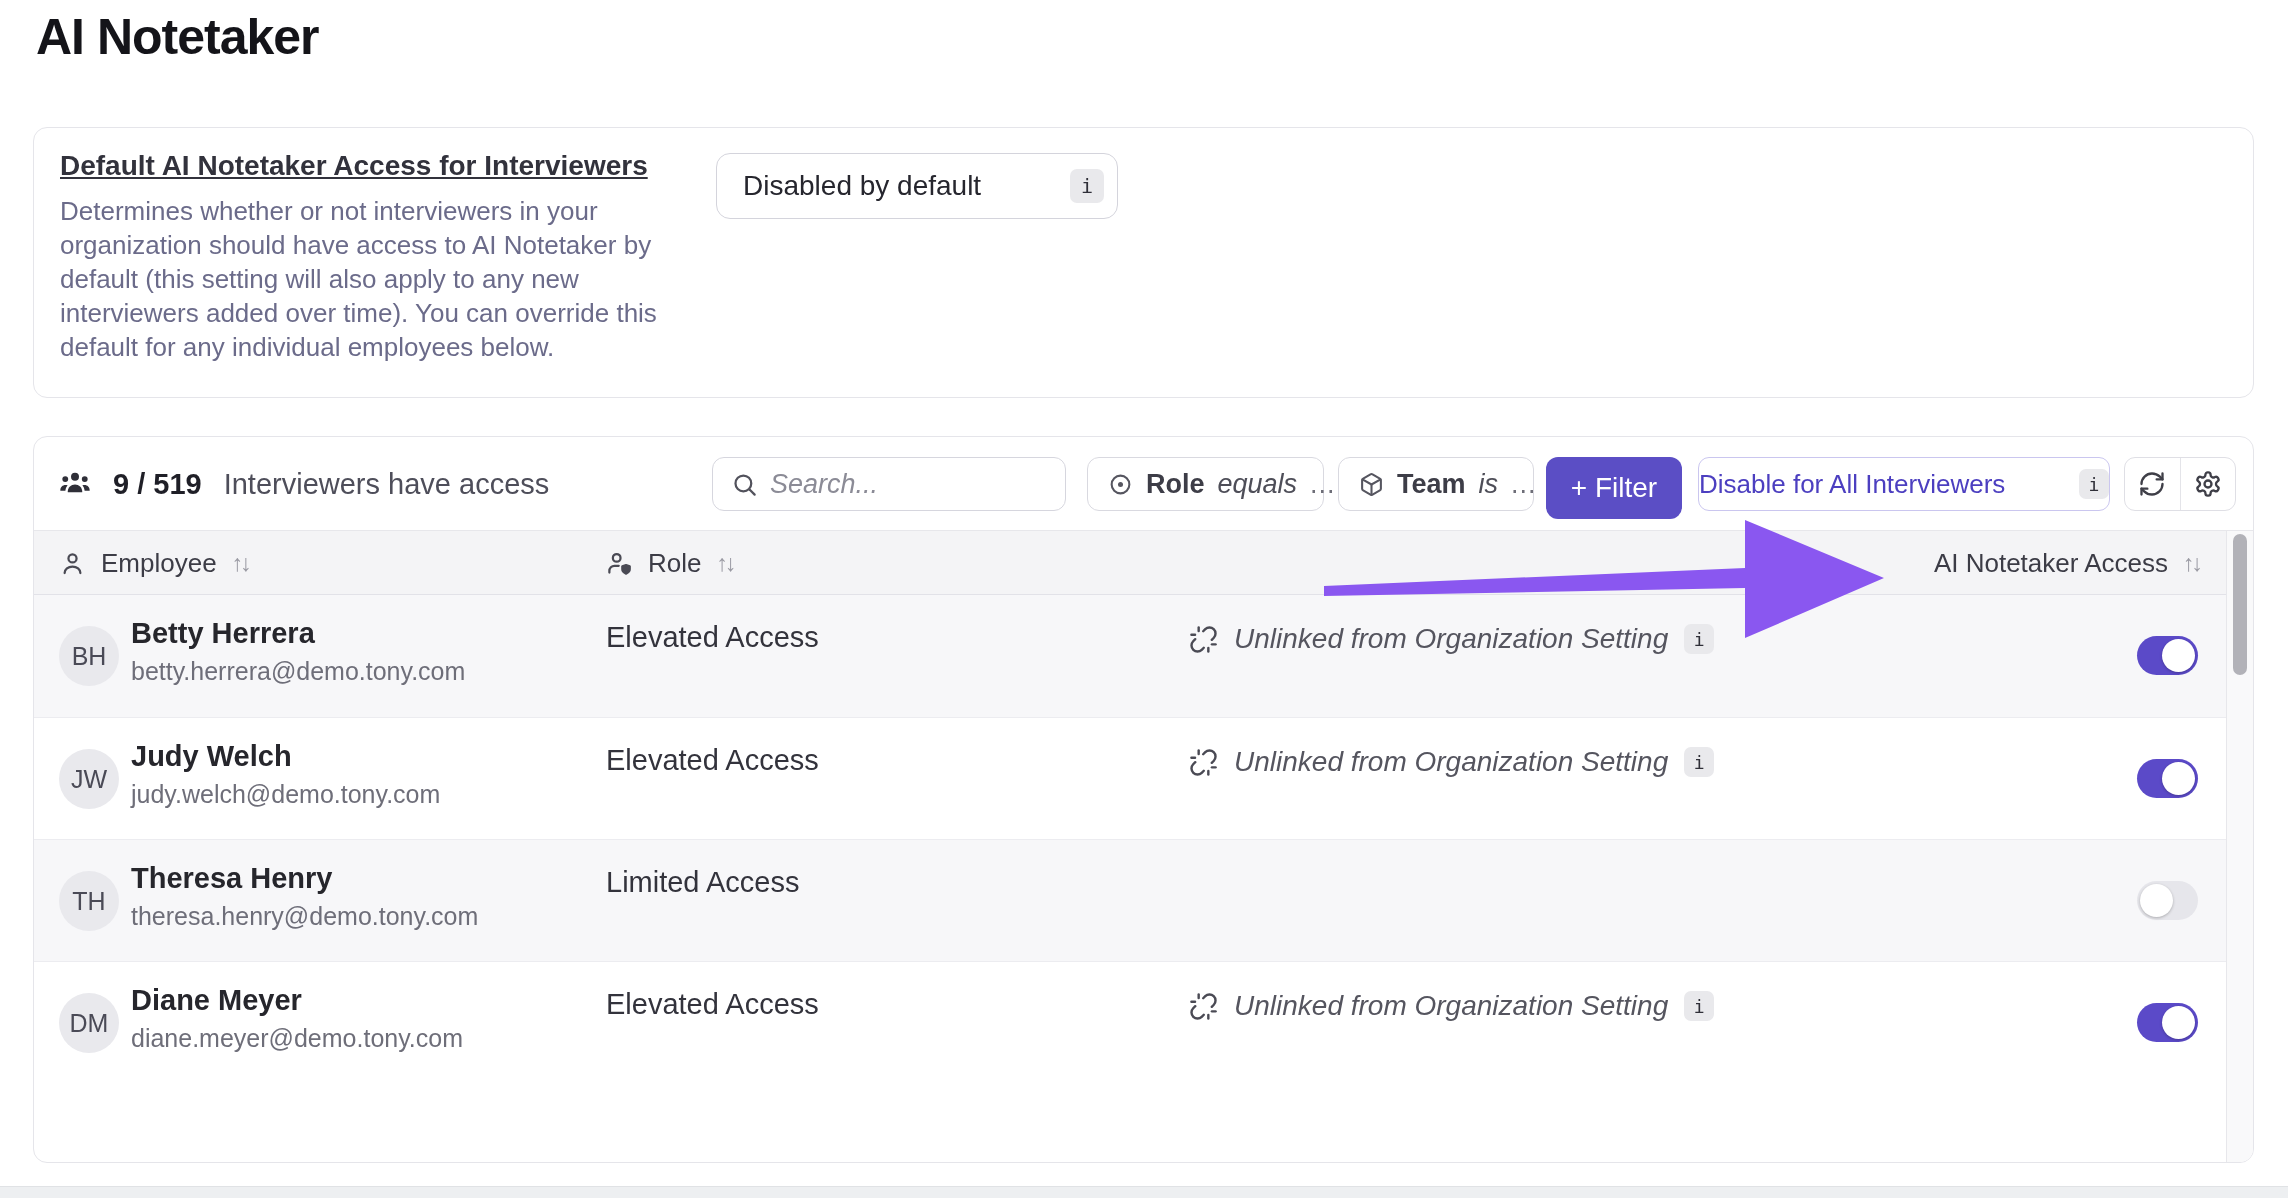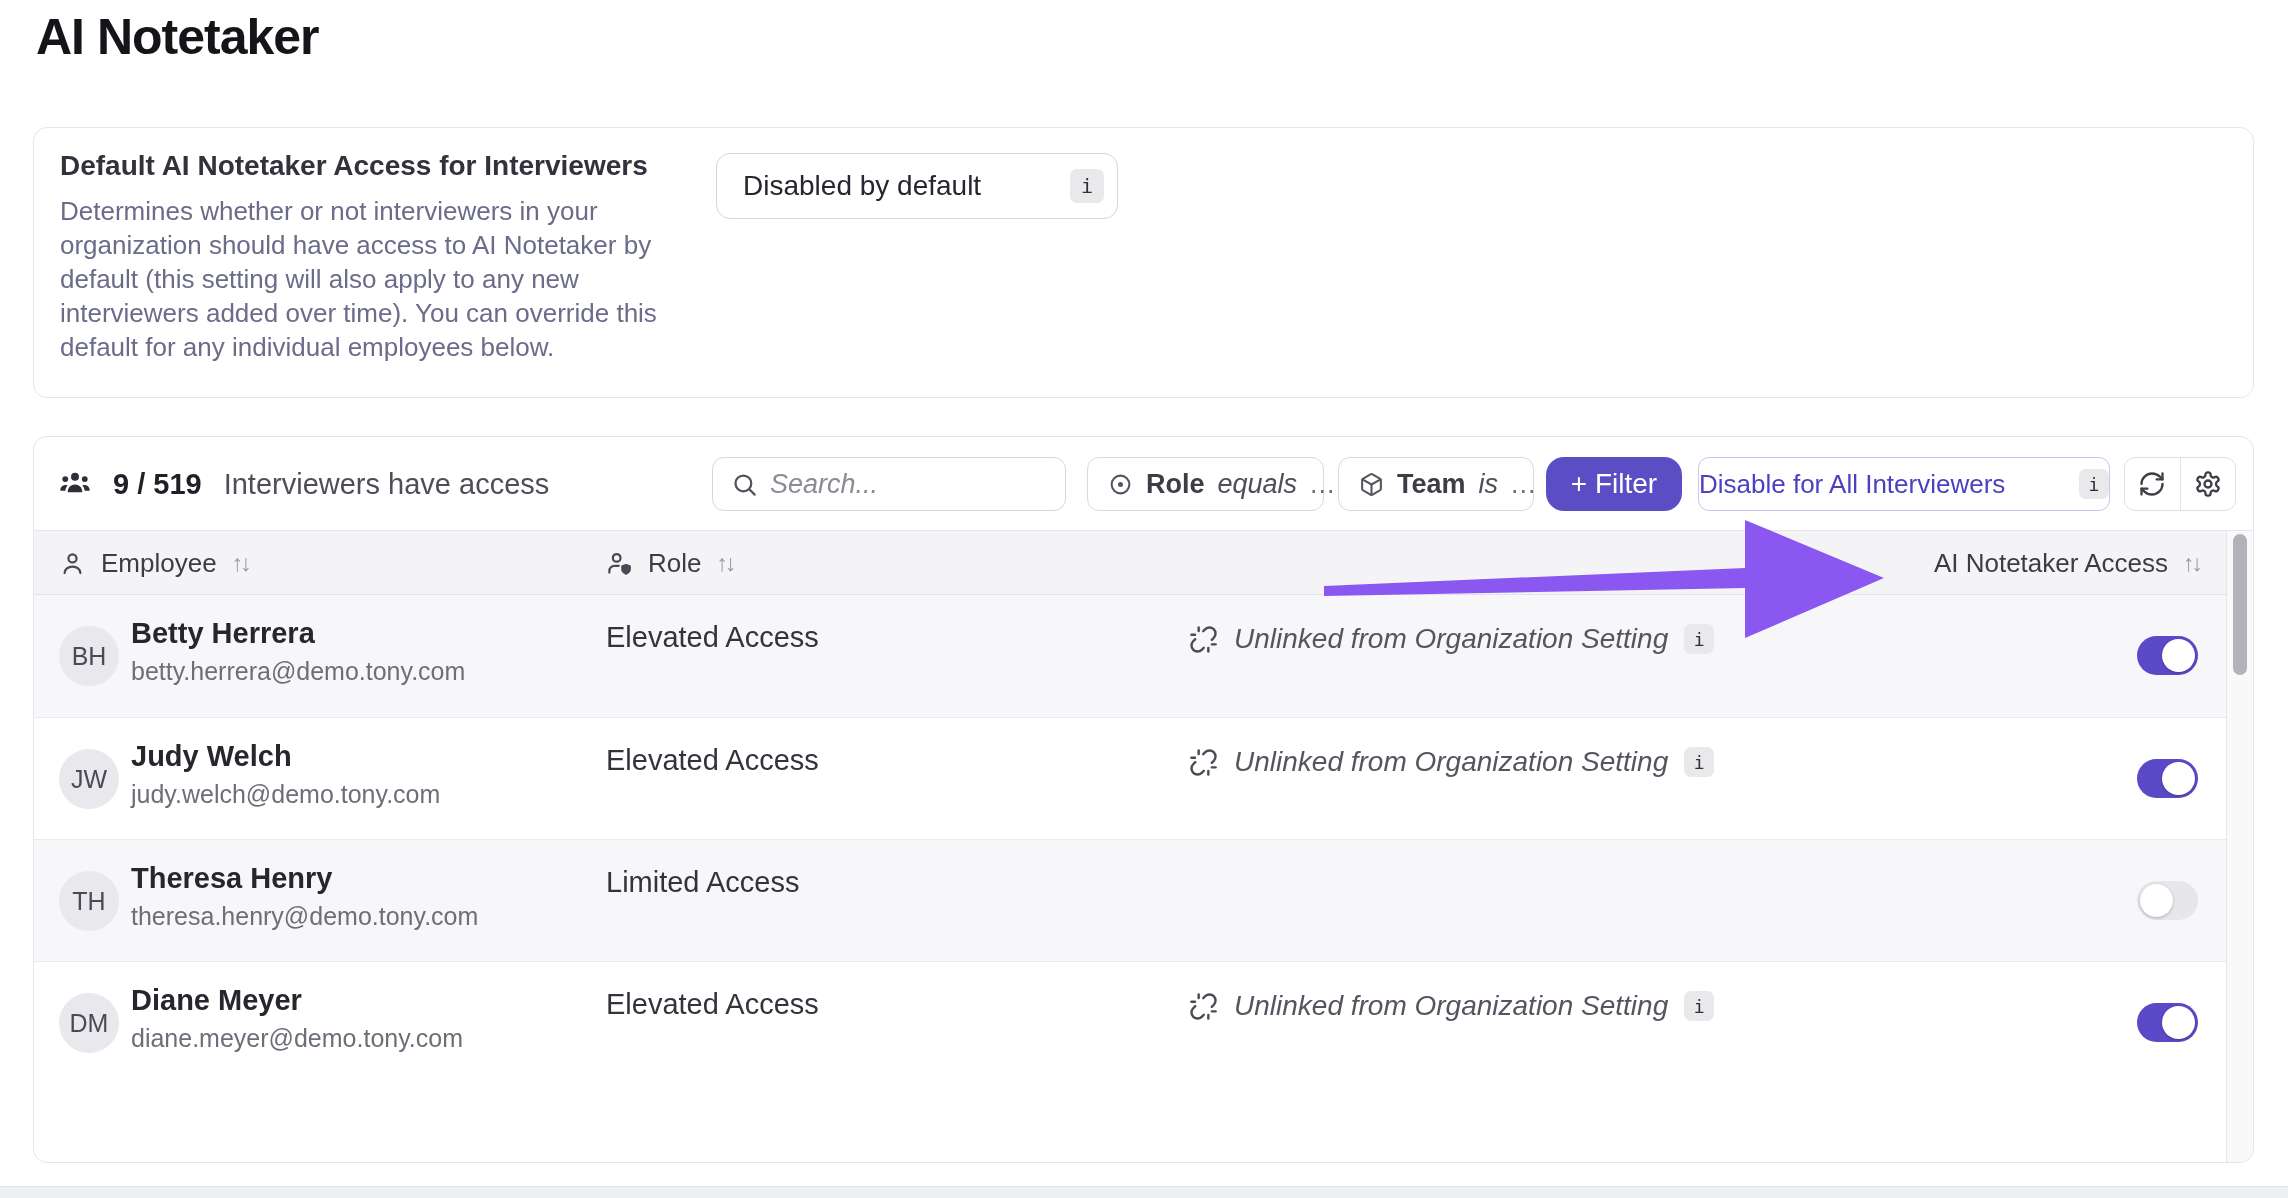--- a/index.html
+++ b/index.html
@@ -4,21 +4,21 @@
 <style>
   * { margin:0; padding:0; box-sizing:border-box; }
   html,body { background:#ffffff; }
   body { font-family:"Liberation Sans", sans-serif; color:#26262e; }
   .screen { position:relative; width:2288px; height:1198px; overflow:hidden; background:#fff; }
 
   .page-title { position:absolute; left:36px; top:8px; font-size:50px; font-weight:800; letter-spacing:-1px; color:#141419;text-align:center; }
 
   .card { position:absolute; background:#fff; border:1px solid #e5e5ea; border-radius:14px; }
   .settings-card { left:33px; top:127px; width:2221px; height:271px; }
-  .settings-heading { position:absolute; left:26px; top:22px; font-size:28px; font-weight:600; color:#32323c; }
+  .settings-heading { position:absolute; left:26px; top:22px; font-size:28px; font-weight:600; color:#32323c;text-decoration:underline; }
   .settings-desc { position:absolute; left:26px; top:66px; width:610px; font-size:26px; line-height:34px; color:#6b6b8a; }
   .dropdown { position:absolute; left:682px; top:25px; width:402px; height:66px; border:1.5px solid #d4d4dc; border-radius:14px;
               display:flex; align-items:center; justify-content:space-between; padding:0 26px; cursor:pointer; background:#fff; }
   .dropdown-label { font-size:28px; color:#26262e; }
   .info-badge { display:inline-flex; align-items:center; justify-content:center; width:34px; height:34px; border-radius:7px;
                 background:#e9e9ec; color:#2f2f38; font-family:"DejaVu Sans Mono", monospace; font-size:20px; font-weight:500; }
   .settings-info { position:absolute; left:1036px; top:41px; }
 
   .table-card { left:33px; top:436px; width:2221px; height:727px; overflow:hidden; }
 
@@ -33,21 +33,21 @@
   .search-box input::placeholder { font-style:italic; color:#8b8b96; }
 
   .chip { position:absolute; top:20px; height:54px; border:1.5px solid #d9d9e0; border-radius:12px; background:#fff;
           display:flex; align-items:center; padding:0 20px; gap:13px; cursor:pointer; }
   .chip-role { left:1053px; width:237px; }
   .chip-team { left:1304px; width:196px; }
   .chip-name { font-size:27px; font-weight:700; color:#3d3d47; }
   .chip-op { font-size:27px; font-style:italic; color:#4e4e58; }
   .chip-ellipsis { font-size:27px; color:#6e6e78; letter-spacing:1px; }
 
-  .filter-btn { position:absolute; left:1512px; top:20px; width:136px; height:54px; border:none; border-radius:18px; background:#5b4ec5;
+  .filter-btn { position:absolute; left:1512px; top:20px; width:136px; height:62px; border:none; border-radius:12px; background:#5b4ec5;
                 color:#fff; font-size:28px; font-family:"Liberation Sans", sans-serif; cursor:pointer; display:flex; align-items:center; justify-content:center; }
   .disable-btn { position:absolute; left:1664px; top:20px; width:412px; height:54px; border:1.5px solid #cac6ef; border-radius:11px; background:#fff;
                  color:#4c3fc0; font-size:26px; font-weight:500; font-family:"Liberation Sans", sans-serif; cursor:pointer;
                  display:flex; align-items:center; justify-content:space-between; gap:14px; }
   .disable-btn .info-badge { width:30px; height:30px; font-size:18px; }
 
   .icon-group { position:absolute; left:2090px; top:20px; width:112px; height:54px; border:1.5px solid #dfdfe5; border-radius:11px;
                 display:flex; background:#fff; overflow:hidden; }
   .icon-cell { flex:1; display:flex; align-items:center; justify-content:center; cursor:pointer; }
   .icon-cell + .icon-cell { border-left:1px solid #e4e4e9; }

